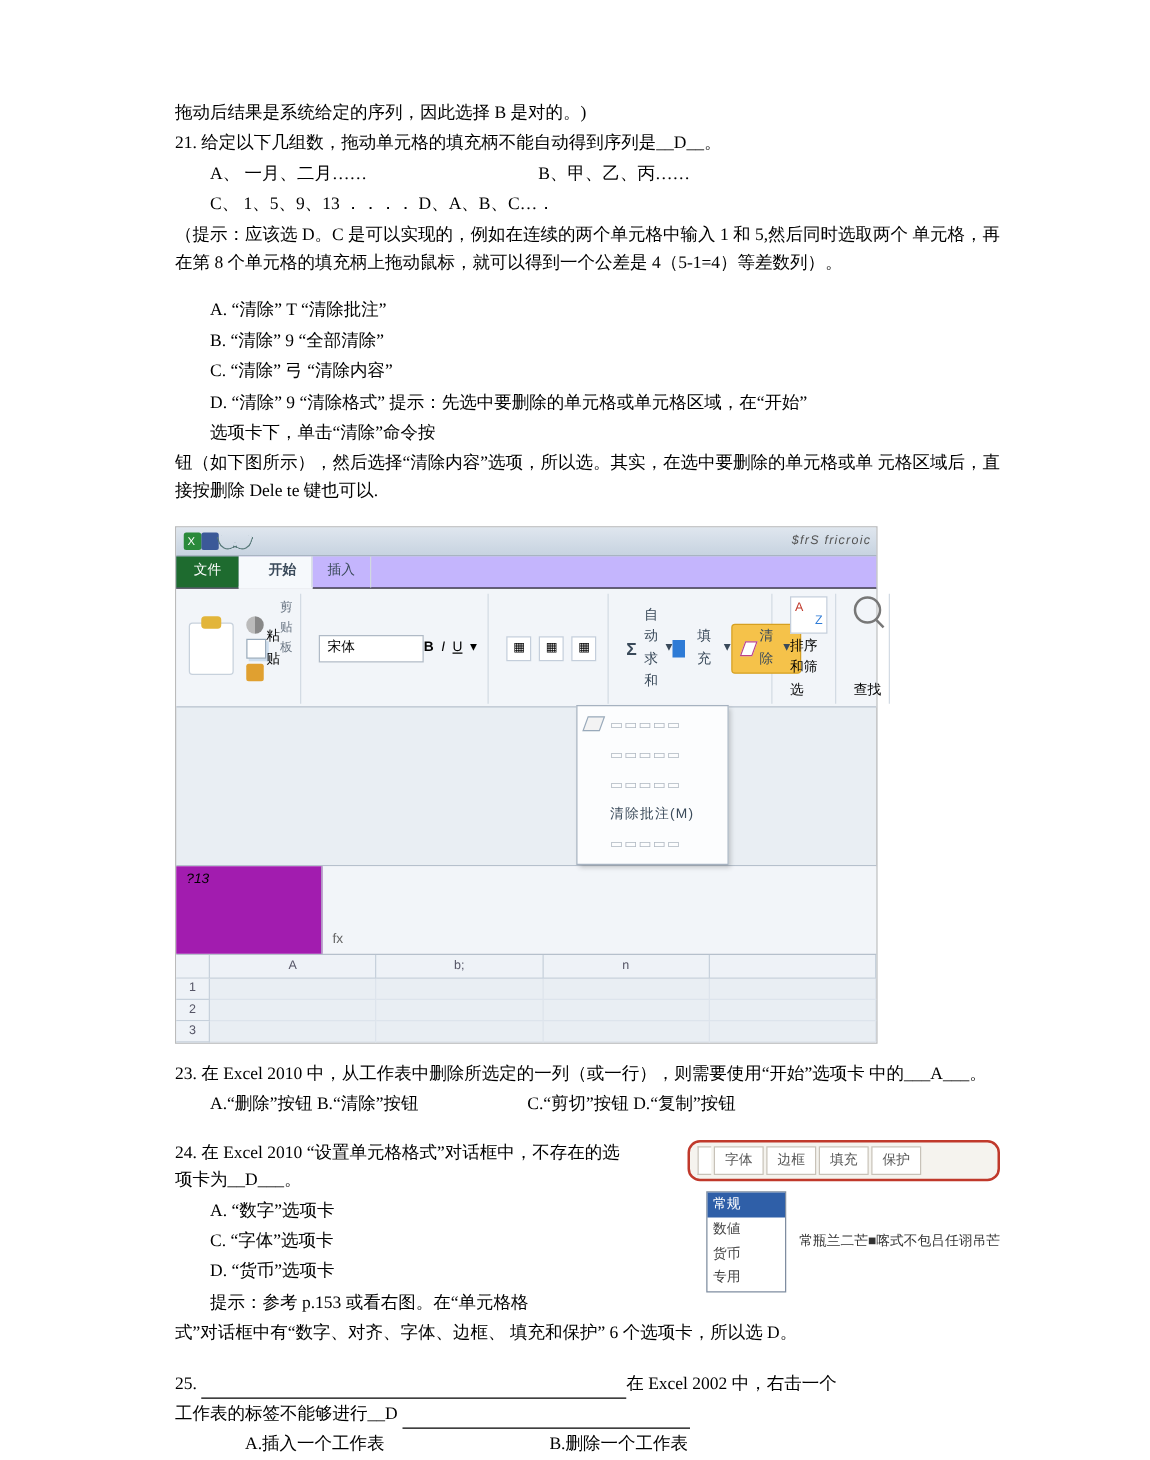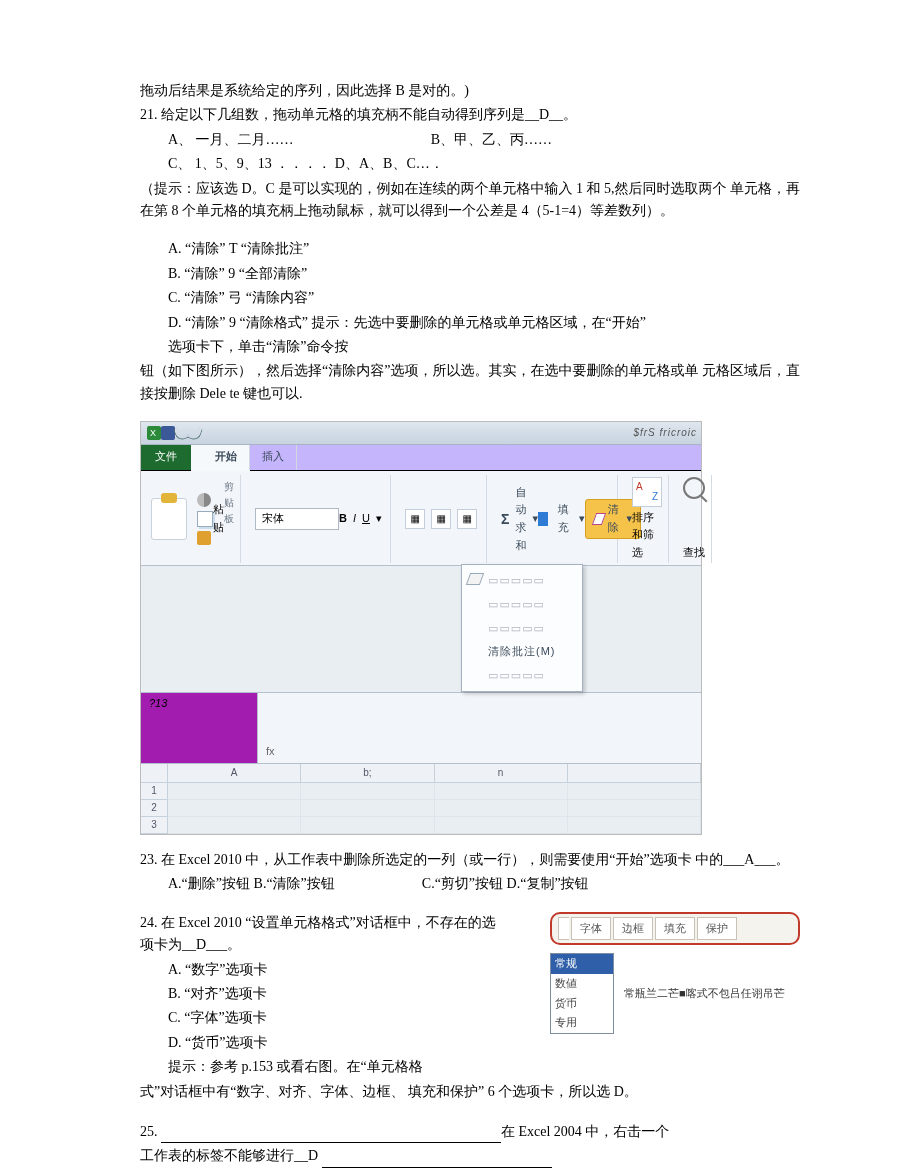--- a/index.html
+++ b/index.html
@@ -102,21 +102,21 @@
   .grid-row{ display:flex;}
   .cell{ flex:1; border-right:1px solid #dde4ec; border-bottom:1px solid #dde4ec; height:16px;}
 
   
   .q24wrap { overflow:auto; }
   .q24text { float:left; width:360px;}
   .q24figs { float:right; width:250px; font-family:Liberation Serif, serif;}
   .tabstrip{ border:2px solid #c0392b; border-radius:10px; padding:3px 6px; display:flex; gap:2px; background:#f5f3ee; margin-bottom:8px; font-size:11px;}
   .tabstrip .t{ border:1px solid #c8c2b8; padding:2px 8px; background:#fff; color:#555;}
   .tabstrip .stub{ width:10px; border:1px solid #c8c2b8; border-right:none; background:#fff;}
-  .listbox{ display:flex; gap:10px; align-items:center;}
+  .listbox{ display:flex; gap:10px; align-items:center;justify-content:flex-end;}
   .lb{ border:1px solid #7f8da0; width:62px; font-size:11px;}
   .lb .sel{ background:#2f5fa8; color:#fff; padding:1px 4px;}
   .lb .opt{ padding:1px 4px; color:#444; filter:blur(0.5px);}
   .cap{ font-size:11px; color:#333; line-height:1.4;}
 
   .clear{ clear:both; }
   .long-underline{ display:inline-block; border-bottom:1px solid #000; width:340px; height:1em; vertical-align:bottom;}
   .long-underline2{ display:inline-block; border-bottom:1px solid #000; width:230px; height:1em; vertical-align:bottom;}
 </style>
 </head>
@@ -265,21 +265,20 @@
     <span>A.“删除”按钮 B.“清除”按钮</span>
     <span style="display:inline-block;width:80px;"></span>
     <span>C.“剪切”按钮 D.“复制”按钮</span>
   </p>
 </div>
 
 <div class="block q24wrap">
   <div class="q24text">
     <p>24. 在 Excel 2010 “设置单元格格式”对话框中，不存在的选项卡为__D___。</p>
     <p class="indent1">A. “数字”选项卡</p>
-    <p class="indent1">B. “对齐”选项卡</p>
     <p class="indent1">C. “字体”选项卡</p>
     <p class="indent1">D. “货币”选项卡</p>
     <p class="indent1">提示：参考 p.153 或看右图。在“单元格格</p>
   </div>
   <div class="q24figs">
     <div class="tabstrip">
       <span class="stub"></span>
       <span class="t">字体</span>
       <span class="t">边框</span>
       <span class="t">填充</span>
@@ -293,20 +292,20 @@
         <div class="opt"><span>专用</span></div>
       </div>
       <div class="cap">常瓶兰二芒■喀式不包吕任诩吊芒</div>
     </div>
   </div>
   <div class="clear"></div>
   <p>式”对话框中有“数字、对齐、字体、边框、 填充和保护” 6 个选项卡，所以选 D。</p>
 </div>
 
 <div class="block">
-  <p>25. <span class="long-underline"></span><span>在 Excel 2004 中，右击一个</span></p>
+  <p>25. <span class="long-underline"></span><span>在 Excel 2002 中，右击一个</span></p>
   <p><span>工作表的标签不能够进行__D</span> <span class="long-underline2"></span></p>
   <p class="indent2">
     <span style="display:inline-block;width:240px;">A.插入一个工作表</span>
     <span>B.删除一个工作表</span>
   </p>
 
 </div>
 
 </body></html>

